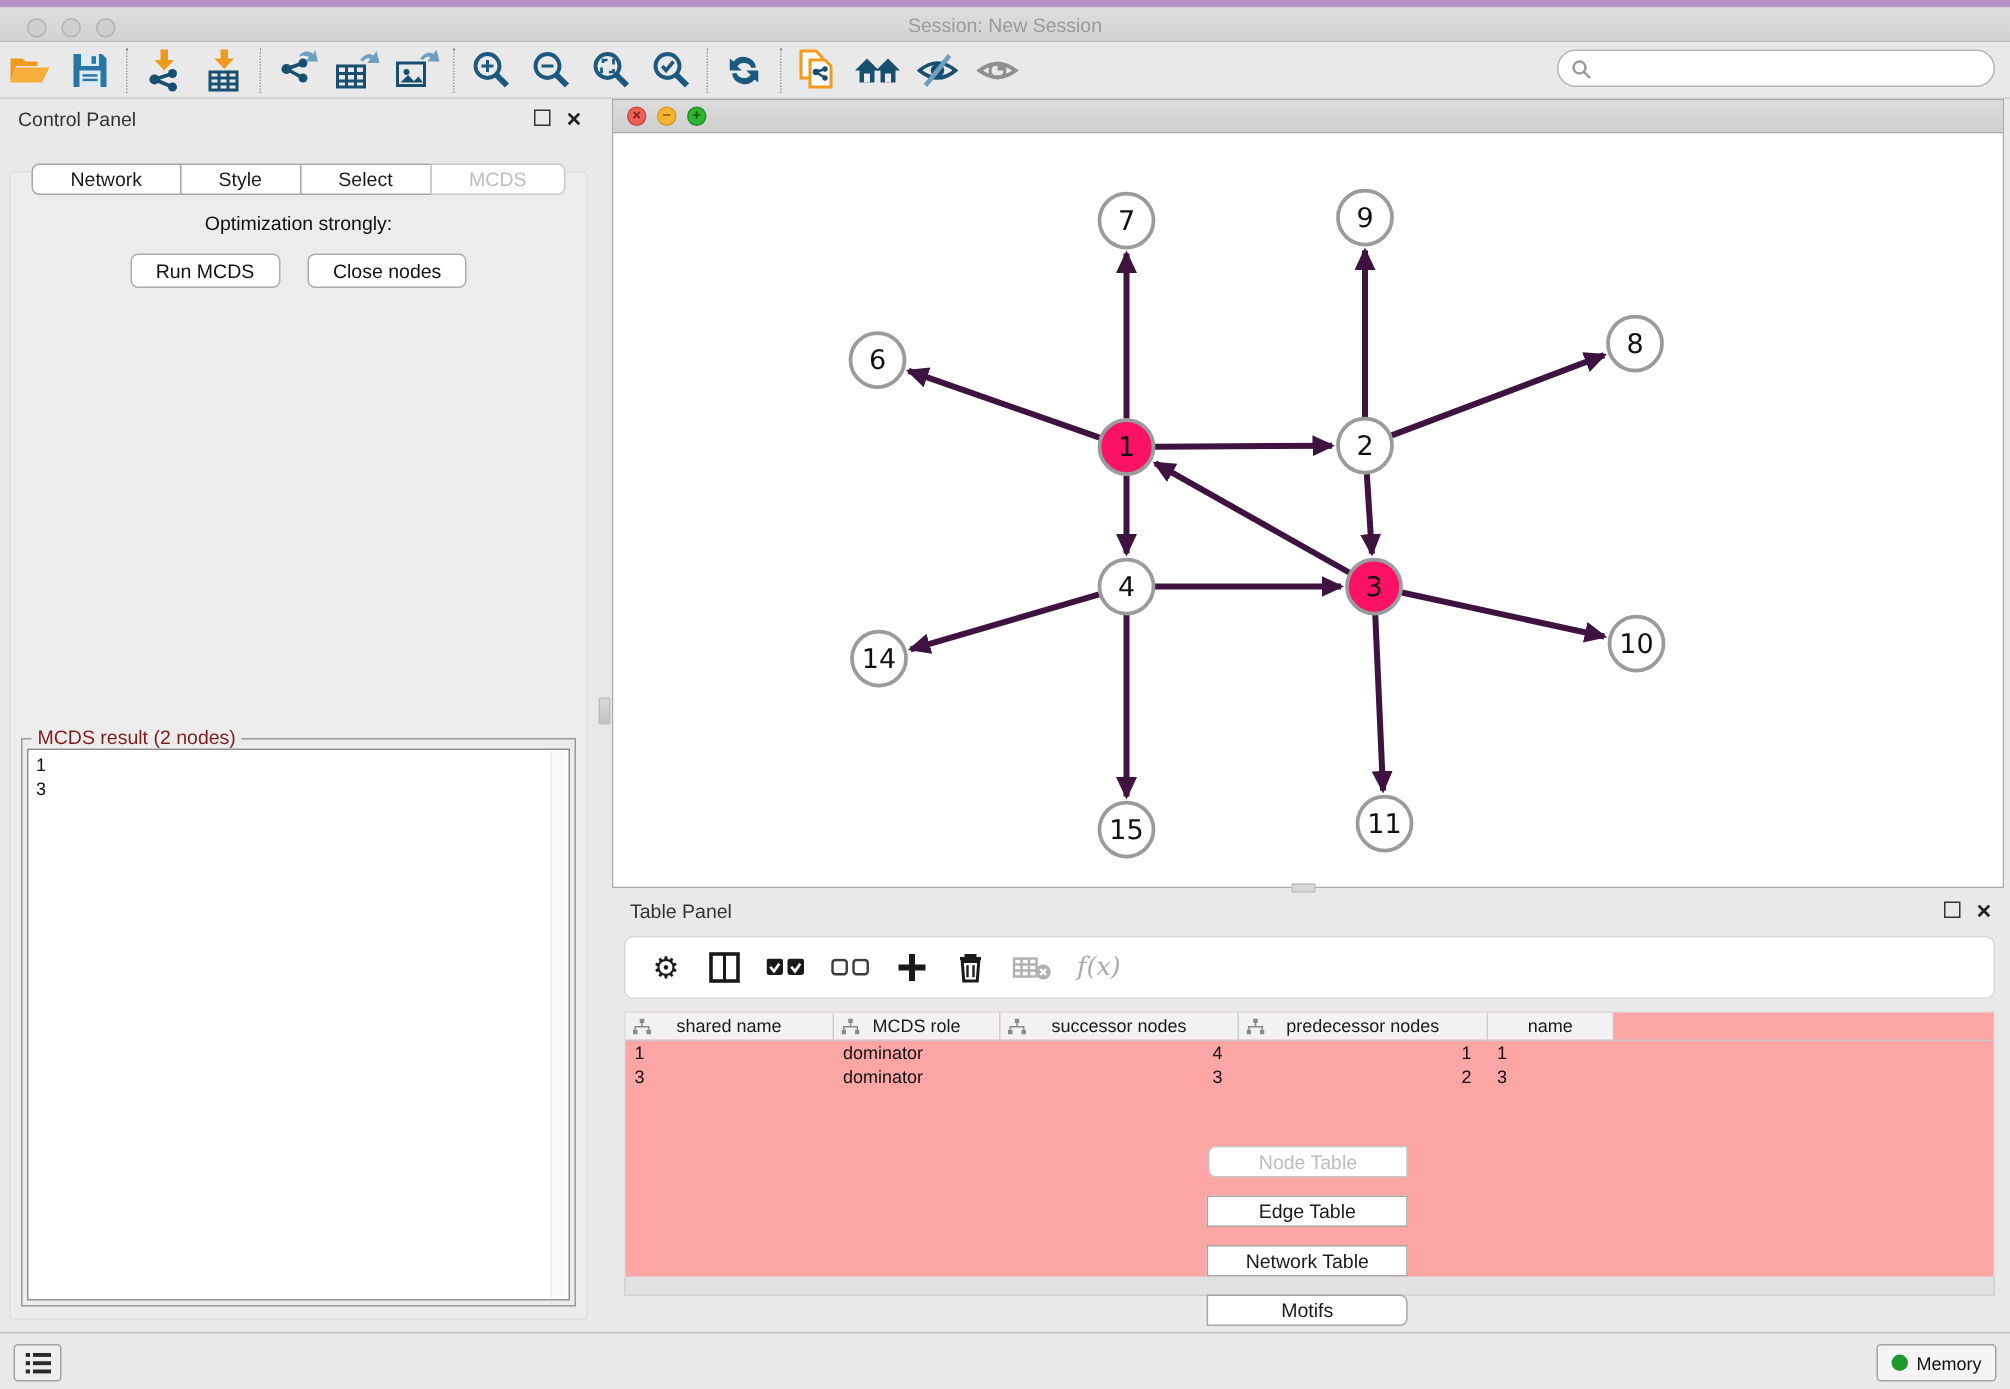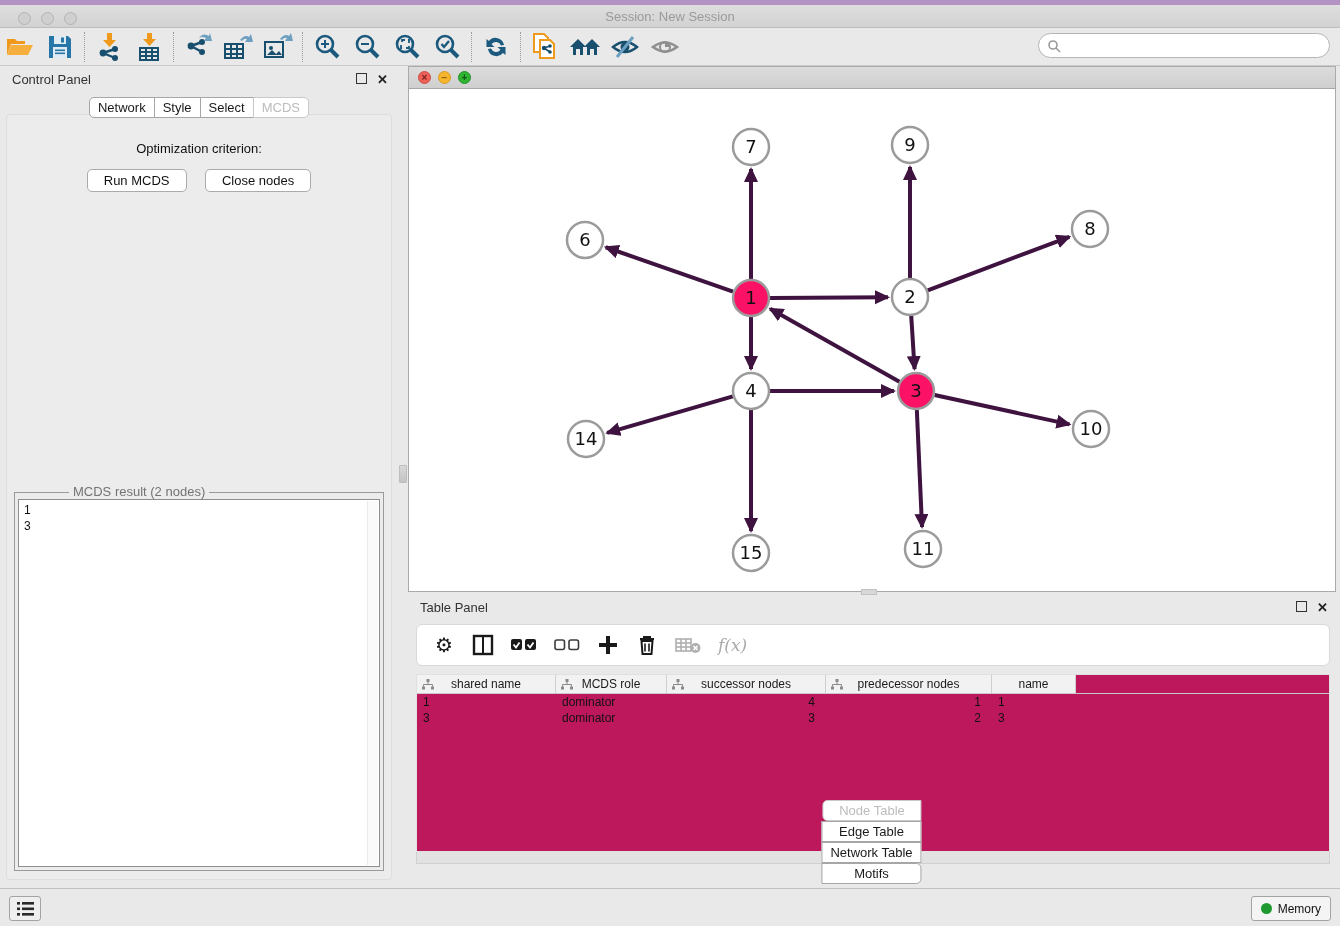--- a/index.html
+++ b/index.html
@@ -19,54 +19,54 @@
   #search-wrap { position:absolute; right:10px; top:5px; width:292px; height:25px; background:#ffffff; border:1px solid #b5b5b5; border-radius:13px; display:flex; align-items:center; padding-left:8px; }
   #search-input { border:none; outline:none; flex:1; font-size:12px; background:transparent; height:20px; }
 
   
   #control-panel { position:absolute; left:0; top:68px; width:398px; height:818px; }
   .panel-head { position:relative; height:26px; }
   .panel-title { position:absolute; left:12px; top:4px; font-size:13px; color:#333; }
   .wicon { position:absolute; top:5px; font-size:13px; color:#222; line-height:13px; }
   .float-box { width:11px; height:11px; border:1.5px solid #333; }
   .seg-tabs { display:inline-flex; }
-  .seg-tab { background:#ffffff; border:1px solid #a6a6a6; margin-left:-1px; padding:2px 8px; font-size:13px; color:#1a1a1a; text-align:center; }
+  .seg-tab { background:#ffffff; border:1px solid #a6a6a6; margin-left:-1px; padding:2px 25px; font-size:13px; color:#1a1a1a; text-align:center;margin-top:12px; }
   .seg-tab:first-child { border-radius:5px 0 0 5px; margin-left:0; }
   .seg-tab:last-child { border-radius:0 5px 5px 0; }
   .seg-tab.grayed { color:#bcbcbc; border-color:#c9c9c9; }
   #cp-tabs-row { text-align:center; margin-top:3px; position:relative; z-index:2; }
   #cp-body { position:absolute; left:6px; right:6px; top:46px; bottom:6px; background:#ececec; border:1px solid #dddddd; border-radius:4px; }
   #opt-label { text-align:center; margin-top:26px; font-size:13px; color:#111; }
   #opt-select { position:relative; margin:9px auto 0 auto; width:308px; height:22px; background:#ffffff; border:1px solid #ababab; border-radius:5px; font-size:13px; color:#111; line-height:20px; padding-left:10px; }
   .stepper { position:absolute; right:7px; top:3px; width:9px; height:16px; }
   .stepper:before { content:""; position:absolute; left:1px; top:1px; border-left:4px solid transparent; border-right:4px solid transparent; border-bottom:5px solid #444; }
   .stepper:after { content:""; position:absolute; left:1px; bottom:1px; border-left:4px solid transparent; border-right:4px solid transparent; border-top:5px solid #444; }
   #cp-buttons { text-align:center; margin-top:13px; }
   .btn { display:inline-block; background:#ffffff; border:1px solid #ababab; border-radius:5px; font-size:13px; color:#111; padding:3px 16px; margin:0 7px; }
   #result-fieldset { position:absolute; left:7px; right:7px; top:377px; bottom:8px; border:1px solid #9a9a9a; }
-  #result-legend { position:absolute; left:6px; top:-9px; background:#ececec; padding:0 4px; font-size:13px; color:#737373;margin-left:48px; }
+  #result-legend { position:absolute; left:6px; top:-9px; background:#ececec; padding:0 4px; font-size:13px; color:#7f1d1d; }
   #result-box { position:absolute; left:3px; right:3px; top:6px; bottom:3px; background:#ffffff; border:1px solid #8e8e8e; font-size:12px; color:#111; padding:2px 5px; }
   #result-scroll { position:absolute; right:1px; top:1px; bottom:1px; width:11px; background:#fafafa; border-left:1px solid #ebebeb; }
   .result-line { line-height:16px; }
 
   
   #network-window { position:absolute; left:408px; top:66px; width:928px; height:526px; background:#ffffff; border:1px solid #aaaaaa; }
   #nw-titlebar { position:relative; height:22px; background:linear-gradient(#dcdcdc,#cfcfcf); border-bottom:1px solid #a8a8a8; }
   #nw-title { position:absolute; left:0; right:0; top:3px; text-align:center; font-size:13px; color:#333; }
   .traffic { position:absolute; top:4px; width:13px; height:13px; border-radius:50%; font-size:10px; font-weight:bold; text-align:center; line-height:12px; }
   #nw-canvas { position:absolute; left:0; top:22px; width:926px; height:502px; background:#ffffff; }
   #graph-svg { width:100%; height:100%; }
   .grip-v { position:absolute; left:-10px; top:398px; width:8px; height:18px; background:linear-gradient(#d8d8d8,#c4c4c4); border:1px solid #bdbdbd; border-radius:1px; }
   .grip-h { position:absolute; bottom:-4px; left:452px; width:16px; height:6px; background:#d8d8d8; border:1px solid #c2c2c2; }
 
   
   #table-panel { position:absolute; left:408px; top:596px; width:928px; height:290px; }
   #tp-toolbar { position:absolute; left:8px; right:6px; top:28px; height:42px; background:#ffffff; border:1px solid #d9d9d9; border-radius:6px; display:flex; align-items:center; padding-left:16px; gap:17px; }
   .tp-icon { display:flex; align-items:center; justify-content:center; min-width:22px; height:24px; }
-  #tbl-wrap { position:absolute; left:8px; right:6px; top:78px; bottom:34px; background:#be185d; border:1px solid #e0e0e0; }
+  #tbl-wrap { position:absolute; left:8px; right:6px; top:78px; bottom:34px; background:#fca5a5; border:1px solid #e0e0e0; }
   #tbl-header { display:flex; height:19px; border-bottom:1px solid #c9c9c9; }
   .th { position:relative; background:#f2f2f2; border-right:1px solid #cfcfcf; font-size:12px; color:#1a1a1a; text-align:center; line-height:18px; }
   .th .hier { position:absolute; left:5px; top:4px; }
   .tbl-row { display:flex; height:16px; }
   .td { font-size:12px; color:#111; line-height:16px; padding:0 6px; white-space:nowrap; overflow:hidden; }
   .td.right { text-align:right; padding-right:11px; }
   #tp-bottom-strip { position:absolute; left:8px; right:6px; bottom:22px; height:12px; background:#e2e2e2; border:1px solid #d0d0d0; border-top:none; }
   #tp-tabs { position:absolute; left:50%; transform:translateX(-50%); bottom:2px;flex-direction:column; }
 
   
@@ -242,21 +242,21 @@
     <span class="wicon float-box" style="right:31px"></span>
     <span class="wicon" style="right:10px; font-weight:bold">✕</span>
   </div>
   <div id="cp-tabs-row"><span class="seg-tabs">
         <span class="seg-tab">Network</span>
         <span class="seg-tab">Style</span>
         <span class="seg-tab">Select</span>
         <span class="seg-tab grayed">MCDS</span>
       </span></div>
   <div id="cp-body">
-    <div id="opt-label">Optimization criterion:</div>
+    <div id="opt-label">Optimization strongly:</div>
     <div id="cp-buttons">
       <span class="btn">Run MCDS</span>
       <span class="btn">Close nodes</span>
     </div>
     <div id="result-fieldset">
       <span id="result-legend">MCDS result (2 nodes)</span>
       <div id="result-box">
         <div id="result-lines">
             <div class="result-line">1</div>
             <div class="result-line">3</div>

